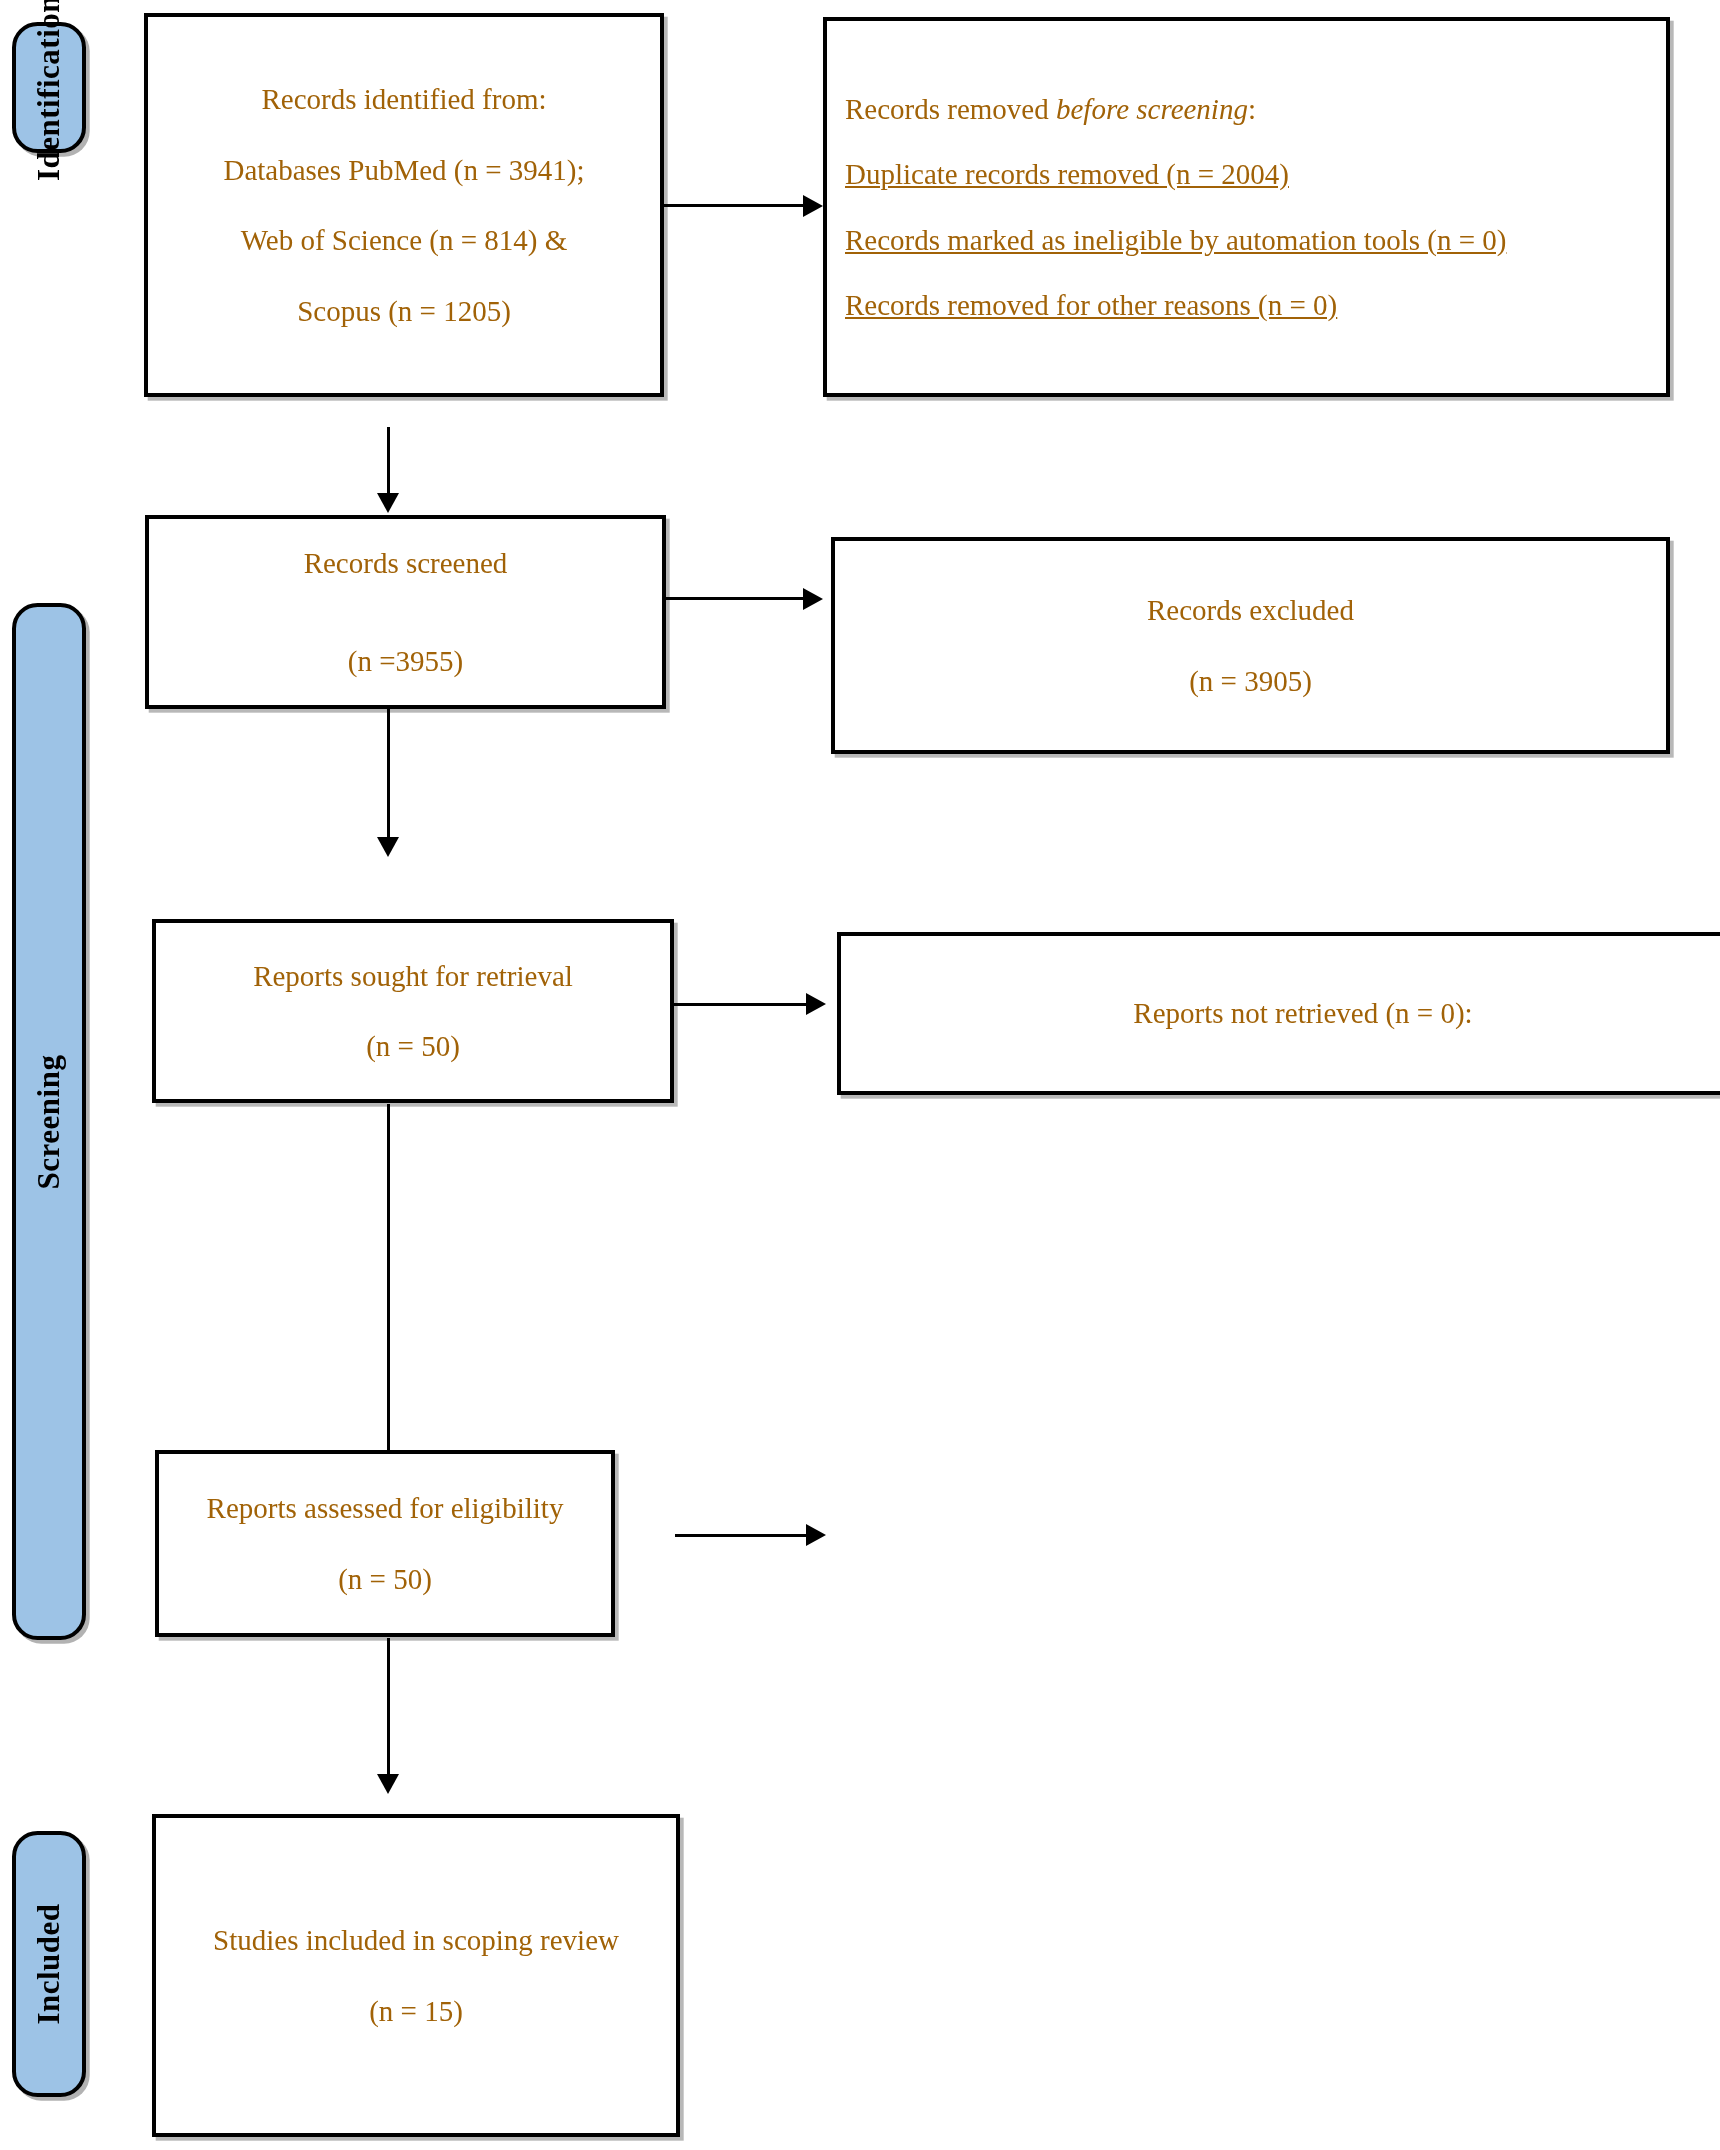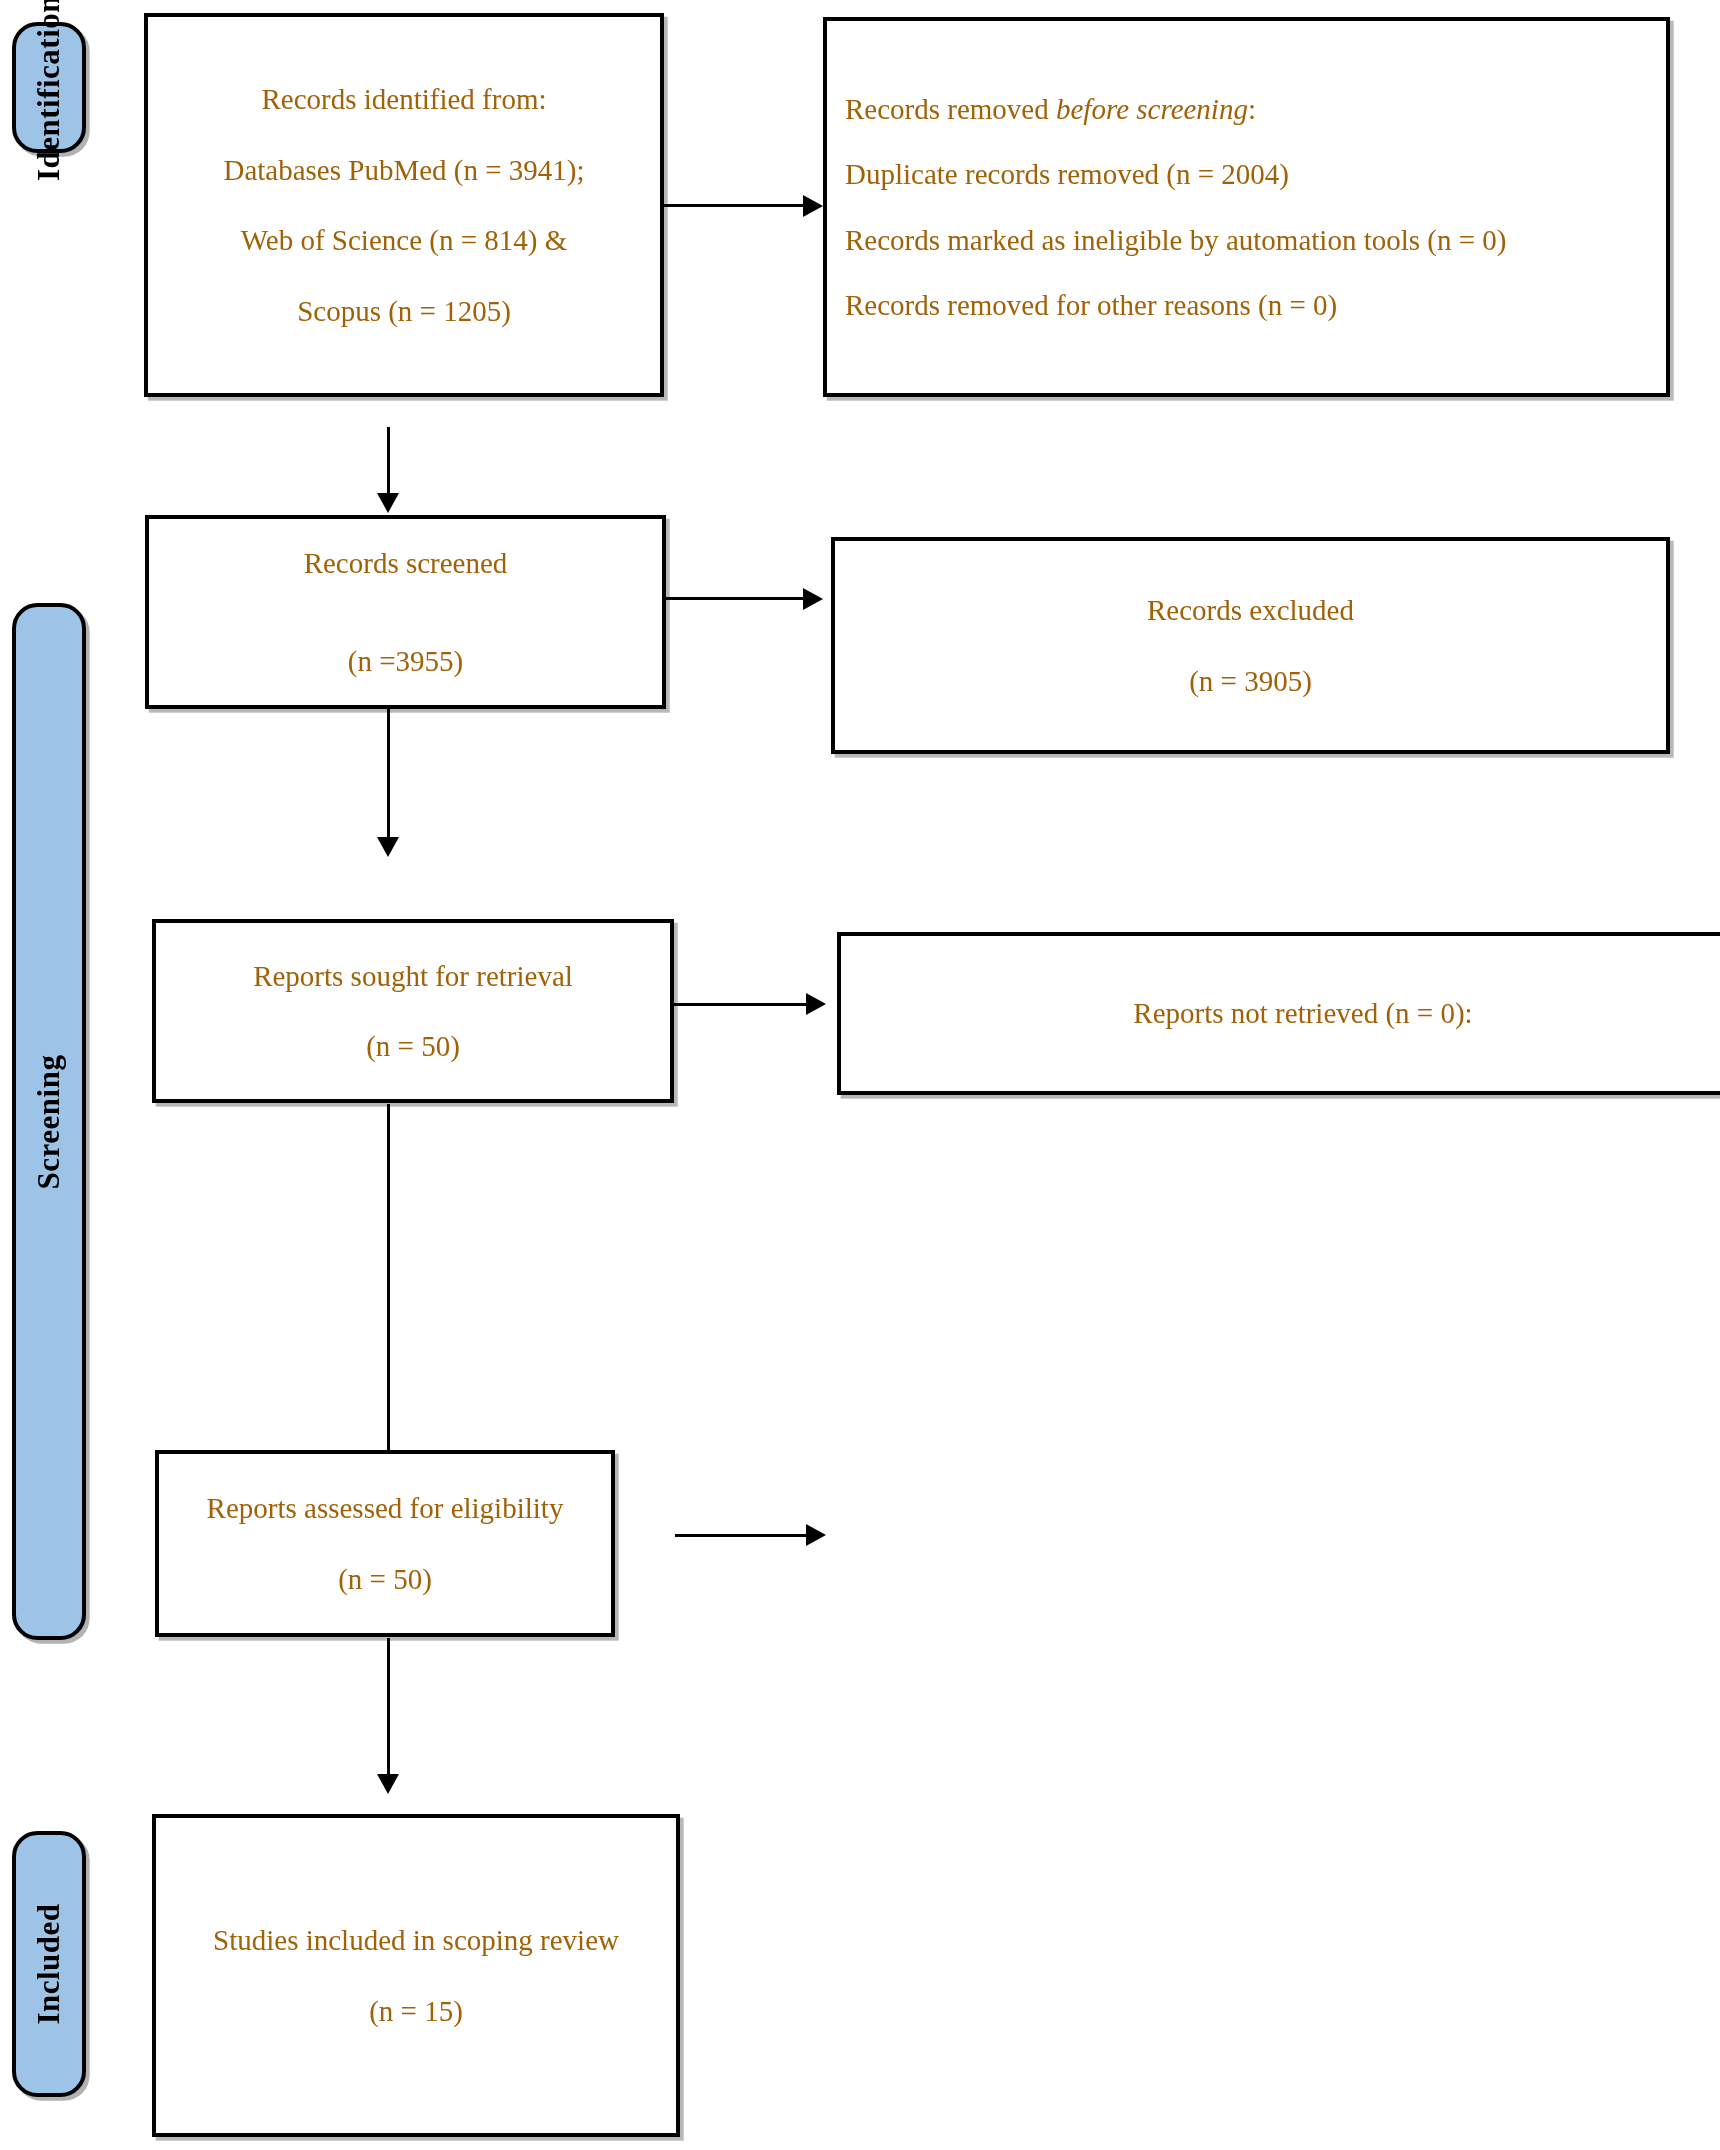--- a/index.html
+++ b/index.html
@@ -57,21 +57,21 @@
   .box.left   { align-items: flex-start; text-align: left; }
 
   .box .line {
     font-size: 29px;
     line-height: 1.12;
     color: #a16207;
     white-space: nowrap;
   }
   .box.pad-left .line { padding-left: 18px; }
   .box .line + .line { margin-top: 38px; }
-  .box.tight .line + .line { margin-top: 33px; }
+  .box.tight .line + .line { margin-top: 33px; text-decoration: underline; }
   .box .line em { }
 
   
   .vline {
     position: absolute;
     width: 3.2px;
     background: #000000;
   }
   .hline {
     position: absolute;

